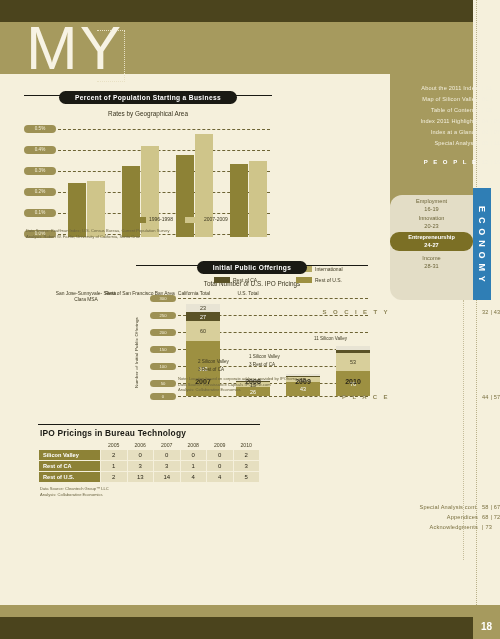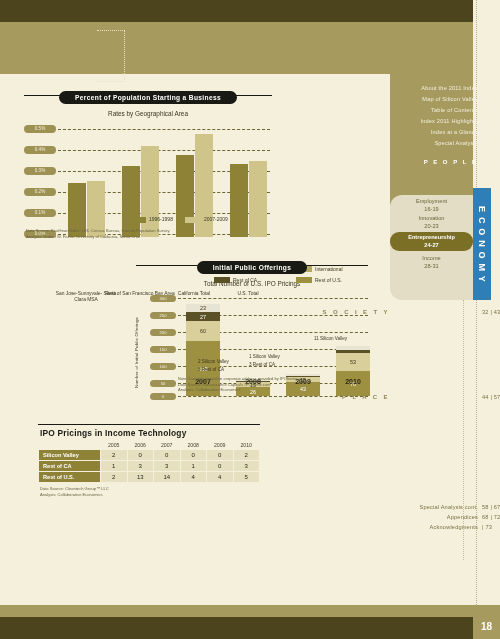--- a/index.html
+++ b/index.html
@@ -262,20 +262,21 @@
   .src3 { font-size: 4.1px; color: #6a6340; line-height: 5.6px; margin-top: 3px; margin-left: 2px;}
 </style>
 </head>
 <body>
 
 <div class="page">
 
   <div class="top-dark"></div>
   <div class="top-olive"></div>
   <div class="my-box"></div>
+  <div class="my-word">MY</div>
 
   <div class="panel1">
     <div class="pill-wrap">
       <div class="pill-rule"></div>
       <span class="pill">Percent of Population Starting a Business</span>
     </div>
     <div class="subtitle">Rates by Geographical Area</div>
 
     <div class="plot">
 
@@ -415,21 +416,21 @@
       </div>
     </div>
 
     <div class="src2" style="white-space:pre-line">Note: Location based on corporate address provided by IPOhome.com
 Data Source: Renaissance Capital's IPOhome.com
 Analysis: Collaborative Economics</div>
   </div>
 
   <div class="tablewrap">
     <div class="trule"></div>
-    <div class="ttitle">IPO Pricings in Income Technology</div>
+    <div class="ttitle">IPO Pricings in Bureau Technology</div>
     <table>
       <thead>
         <tr>
           <th class="blank"></th>
           <th class="yr">2005</th>
           <th class="yr">2006</th>
           <th class="yr">2007</th>
           <th class="yr">2008</th>
           <th class="yr">2009</th>
           <th class="yr">2010</th>

